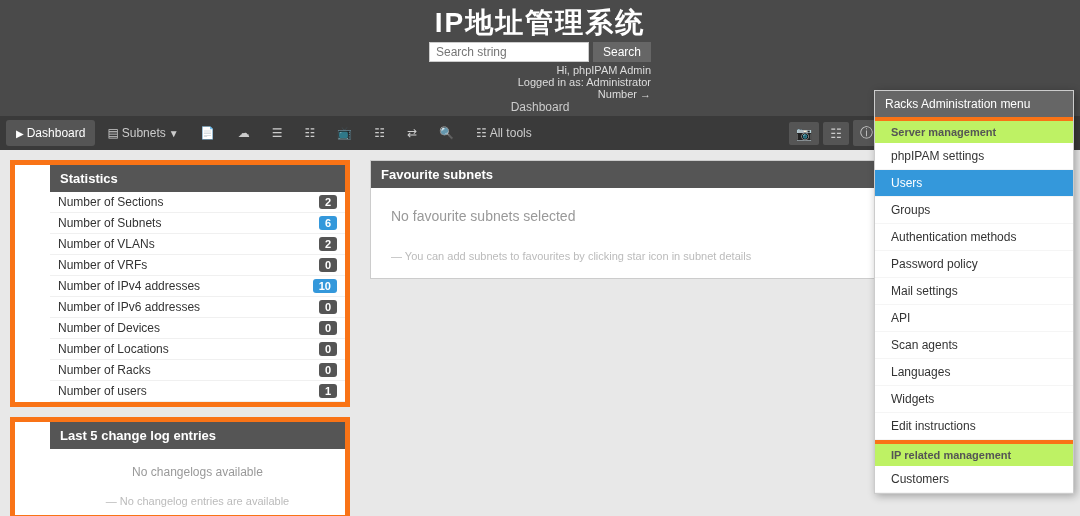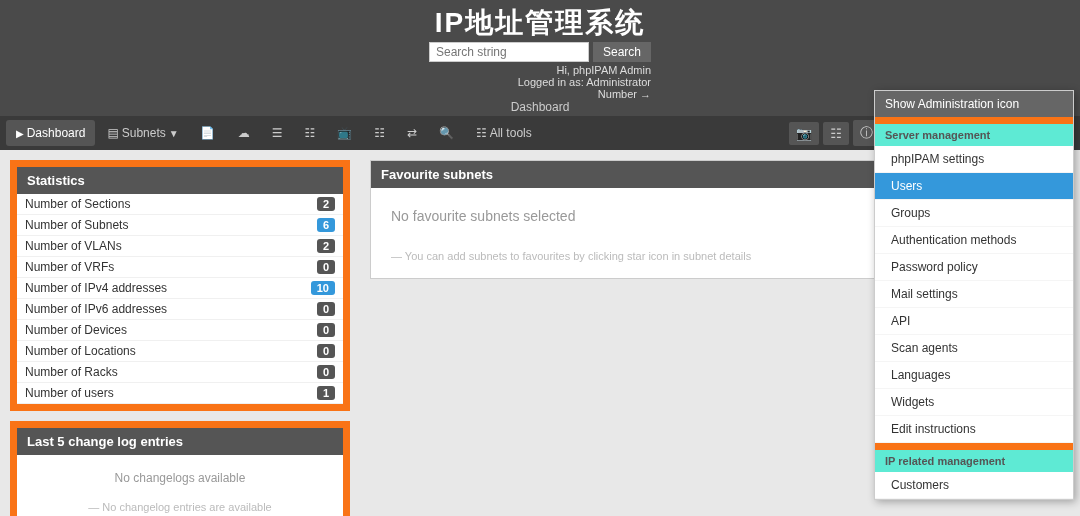--- a/index.html
+++ b/index.html
@@ -127,21 +127,22 @@
     .left-panel {
       width: 360px;
       padding: 10px;
       display: flex;
       flex-direction: column;
       gap: 10px;
       background: #e8e8e8;
     }
     .stats-box, .changelog-box {
       background: #fff;
-      border: 7px solid #f97316;
+      border: 5px solid #f97316;
+      padding-left: 35px;
     }
     .box-header {
       background: #555;
       color: #fff;
       padding: 6px 10px;
       font-size: 13px;
       font-weight: bold;
     }
     .stats-table { width: 100%; border-collapse: collapse; }
     .stats-table tr td { padding: 3px 8px; font-size: 12px; border-bottom: 1px solid #f0f0f0; }
@@ -211,26 +212,26 @@
       position: absolute;
       right: 6px;
       top: 90px;
       background: #fff;
       border: 1px solid #ccc;
       width: 200px;
       z-index: 100;
       box-shadow: 2px 2px 8px rgba(0,0,0,0.3);
     }
     .dropdown-section-header {
-      background: #5eead4;
+      background: #bef264;
       color: #555;
-      padding: 5px 10px;
+      padding: 5px 16px;
       font-size: 11px;
       font-weight: bold;
-      border-top: 7px solid #f97316;
+      border-top: 4px solid #f97316;
     }
     .dropdown-item {
       padding: 6px 16px;
       font-size: 12px;
       color: #333;
       cursor: pointer;
       border-bottom: 1px solid #f5f5f5;
     }
     .dropdown-item.active {
       background: #3498db;
@@ -394,21 +395,21 @@
       <div class="fav-content">
         <div class="fav-text">No favourite subnets selected</div>
         <div class="fav-num">2</div>
       </div>
       <div class="fav-hint">— You can add subnets to favourites by clicking star icon in subnet details</div>
     </div>
   </div>
 </div>
 
 <div class="dropdown-menu">
-  <div class="dropdown-top">Show Administration icon</div>
+  <div class="dropdown-top">Racks Administration menu</div>
   <div id="dropdown-content">
       <div class="dropdown-section-header">Server management</div>
       <div class="dropdown-item">phpIPAM settings</div>
       <div class="dropdown-item active">Users</div>
       <div class="dropdown-item">Groups</div>
       <div class="dropdown-item">Authentication methods</div>
       <div class="dropdown-item">Password policy</div>
       <div class="dropdown-item">Mail settings</div>
       <div class="dropdown-item">API</div>
       <div class="dropdown-item">Scan agents</div>

